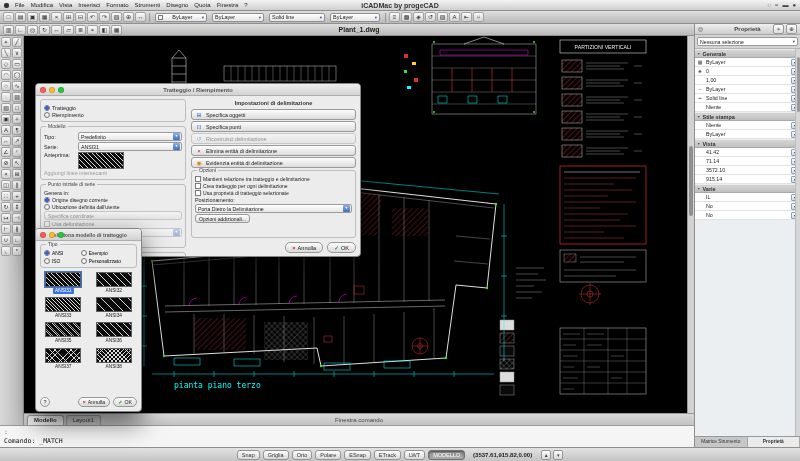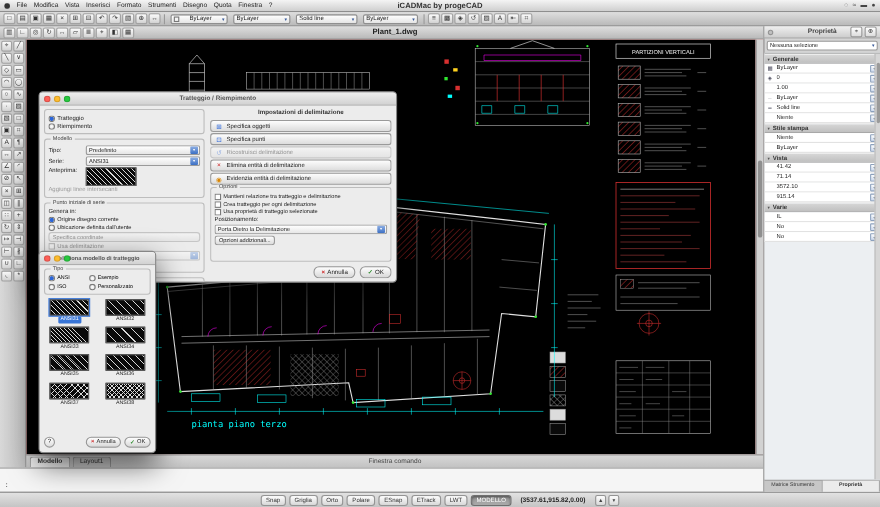--- a/index.html
+++ b/index.html
@@ -33,21 +33,21 @@
   .c1{width:52px}.c2{width:52px}.c3{width:56px}.c4{width:50px}
   #doc-title{position:absolute;left:24px;top:24px;width:670px;height:12px;text-align:center;
     font-size:7px;font-weight:bold;color:#222;line-height:12px;pointer-events:none;z-index:2}
 
   
   #left-toolbar{position:absolute;left:0;top:36px;width:24px;height:389px;
     background:linear-gradient(90deg,#d8d8d8,#bdbdbd);border-right:1px solid #8f8f8f;
     display:flex;flex-wrap:wrap;align-content:flex-start;gap:1px;padding:1px}
 
   
-  #center{position:absolute;left:24px;top:36px;width:670px;height:377px;background:#fca5a5}
+  #center{position:absolute;left:24px;top:36px;width:670px;height:377px;background:#5eead4}
   #vscroll{position:absolute;right:0;top:0;width:7px;height:377px;background:#d2d2d2;border-left:1px solid #999}
   #vscroll .thumb{position:absolute;left:1px;top:110px;width:4px;height:70px;border-radius:2px;background:#8f8f8f}
 
   
   #doc-tabs{position:absolute;left:24px;top:413px;width:670px;height:12px;
     background:linear-gradient(#d8d8d8,#c2c2c2);border-top:1px solid #999;
     display:flex;align-items:center;font-size:6px;padding:0 3px;gap:2px}
   .dtab{padding:0 6px;height:10px;line-height:9px;border:1px solid #999;border-bottom:none;
     border-radius:3px 3px 0 0;background:#c6c6c6;color:#333}
   .dtab.active{background:#efefef;font-weight:bold}
@@ -450,20 +450,21 @@
   </div>
 
   <div id="doc-tabs">
     <div class="dtab active">Modello</div>
     <div class="dtab">Layout1</div>
     <span id="fc-label">Finestra comando</span>
   </div>
 
   <div id="command">
     <div class="hist">:</div>
+    <div>Comando:  _MATCH</div>
   </div>
 
   <div id="statusbar">
     <div style="display:flex;gap:3px;align-items:center">
 
     <div class="sbtn">Snap</div>
         <div class="sbtn">Griglia</div>
         <div class="sbtn">Orto</div>
         <div class="sbtn">Polare</div>
         <div class="sbtn">ESnap</div>

